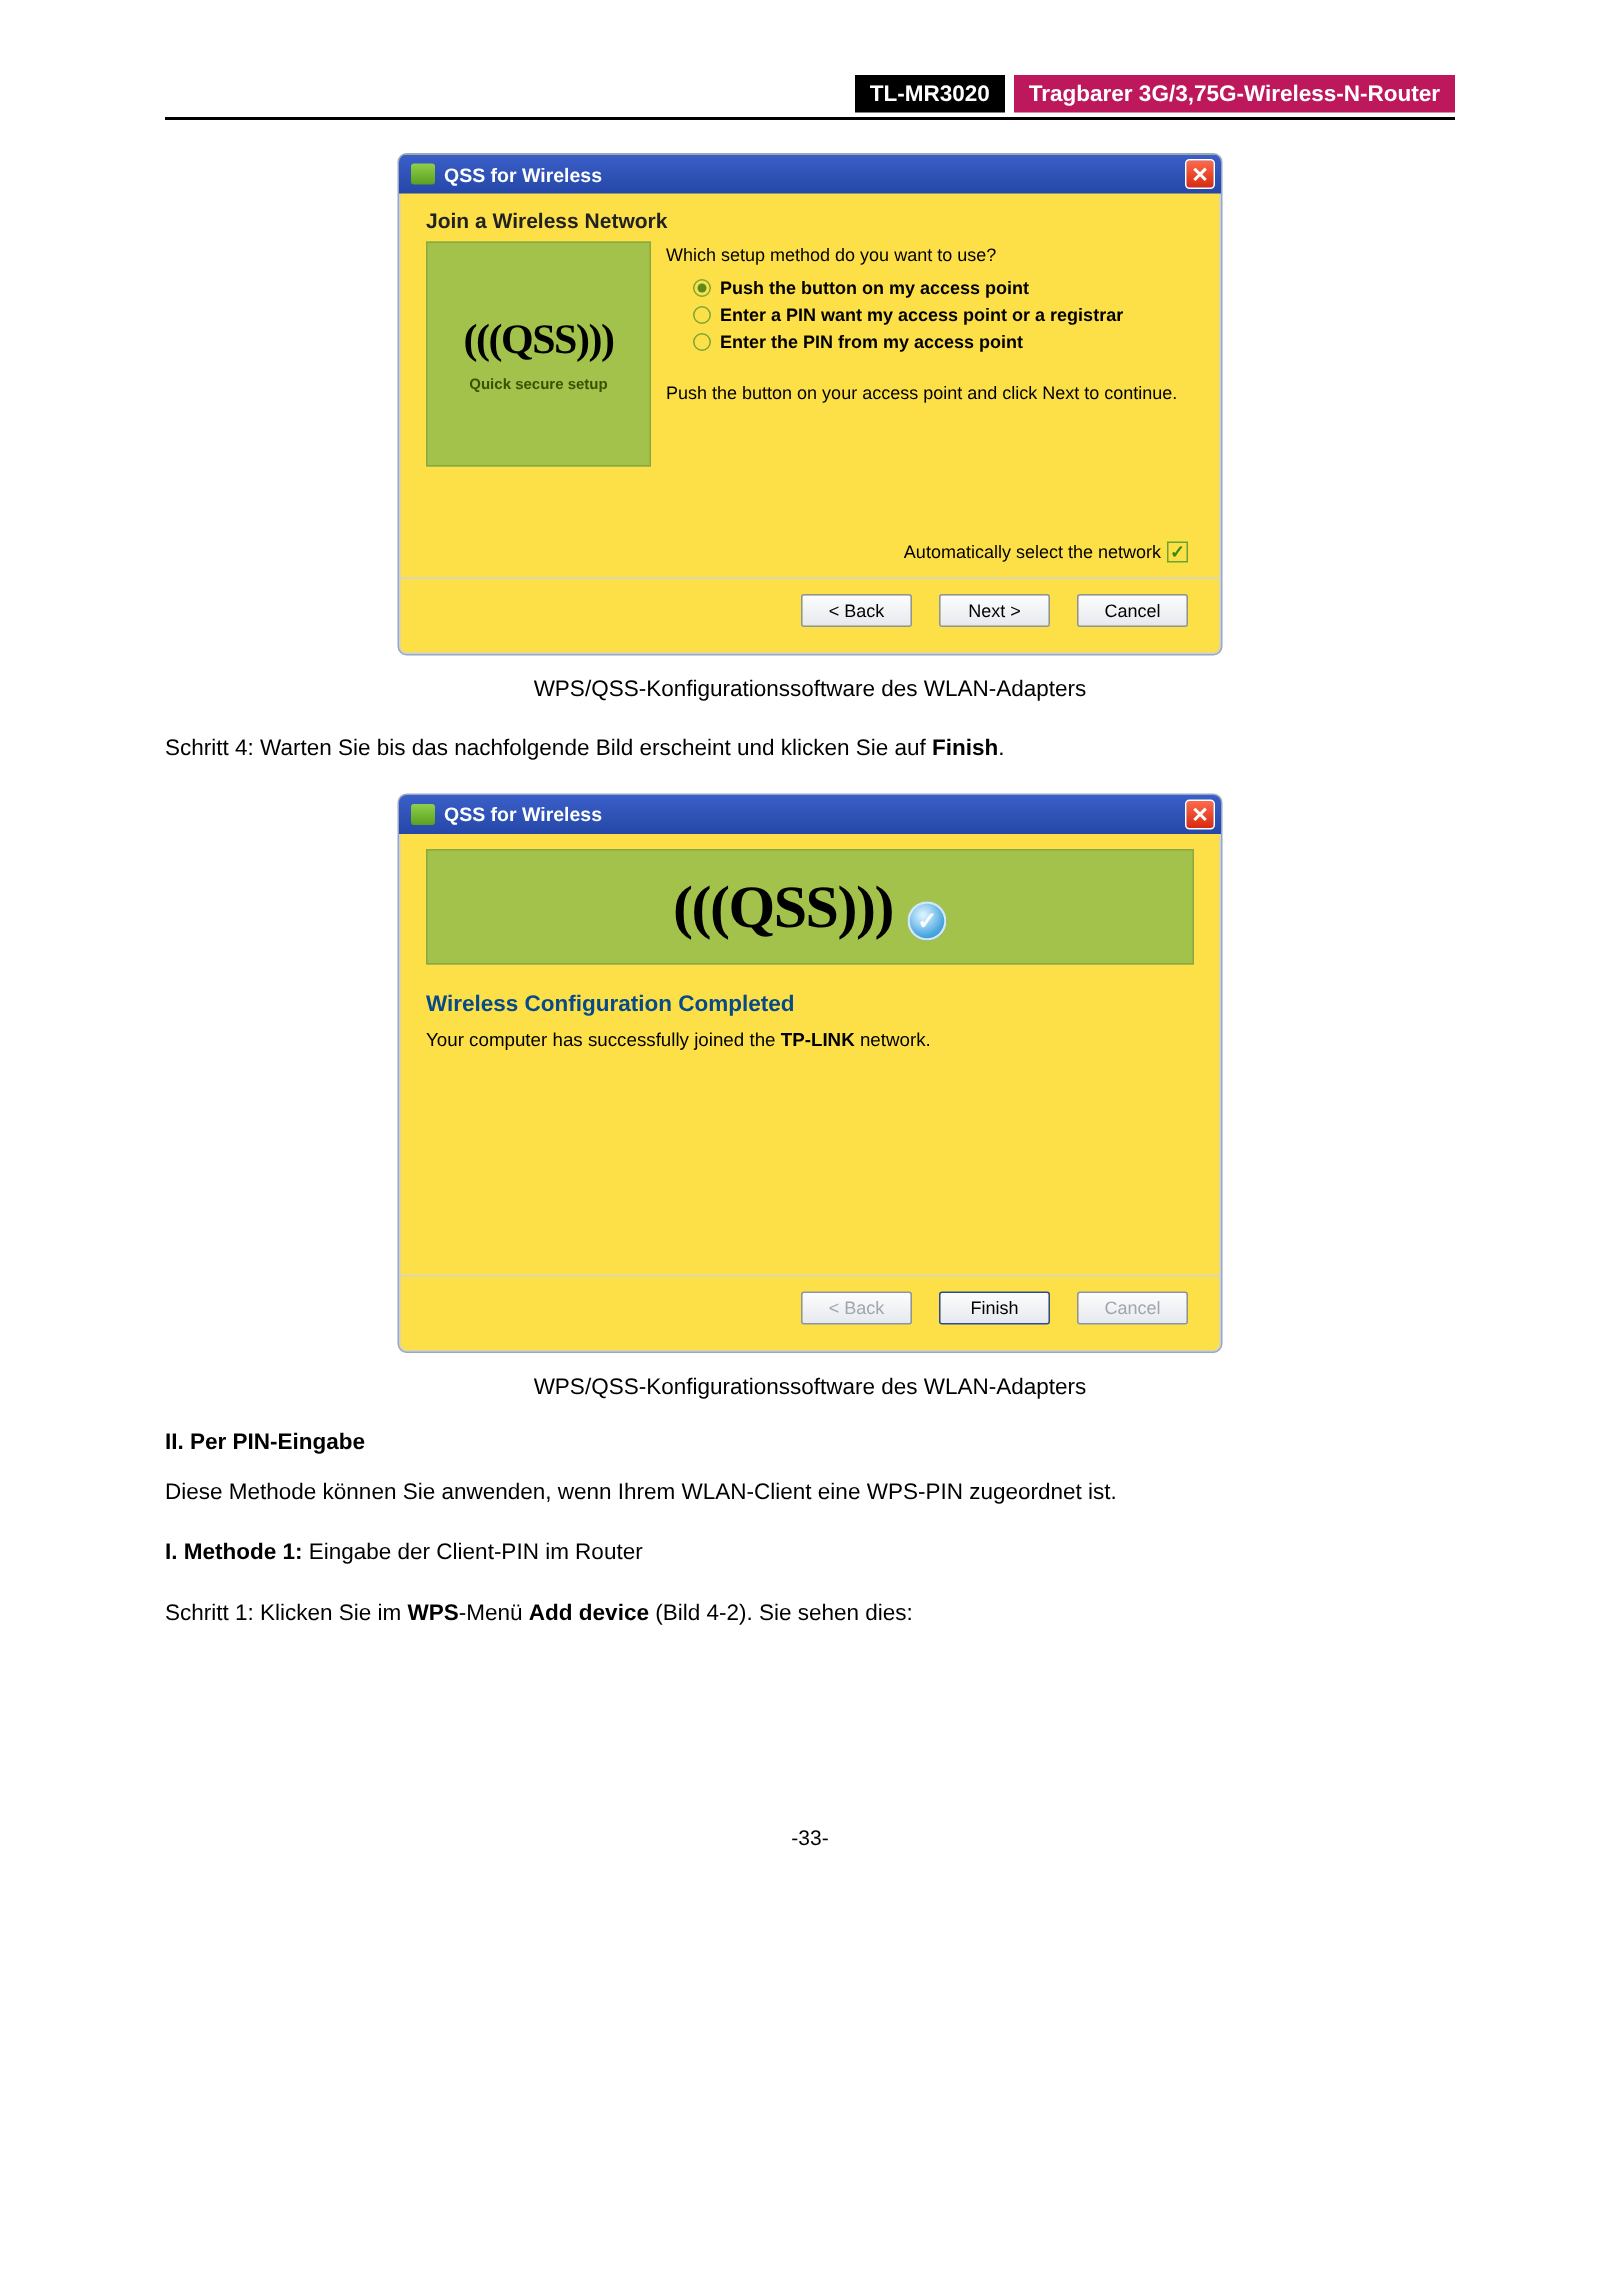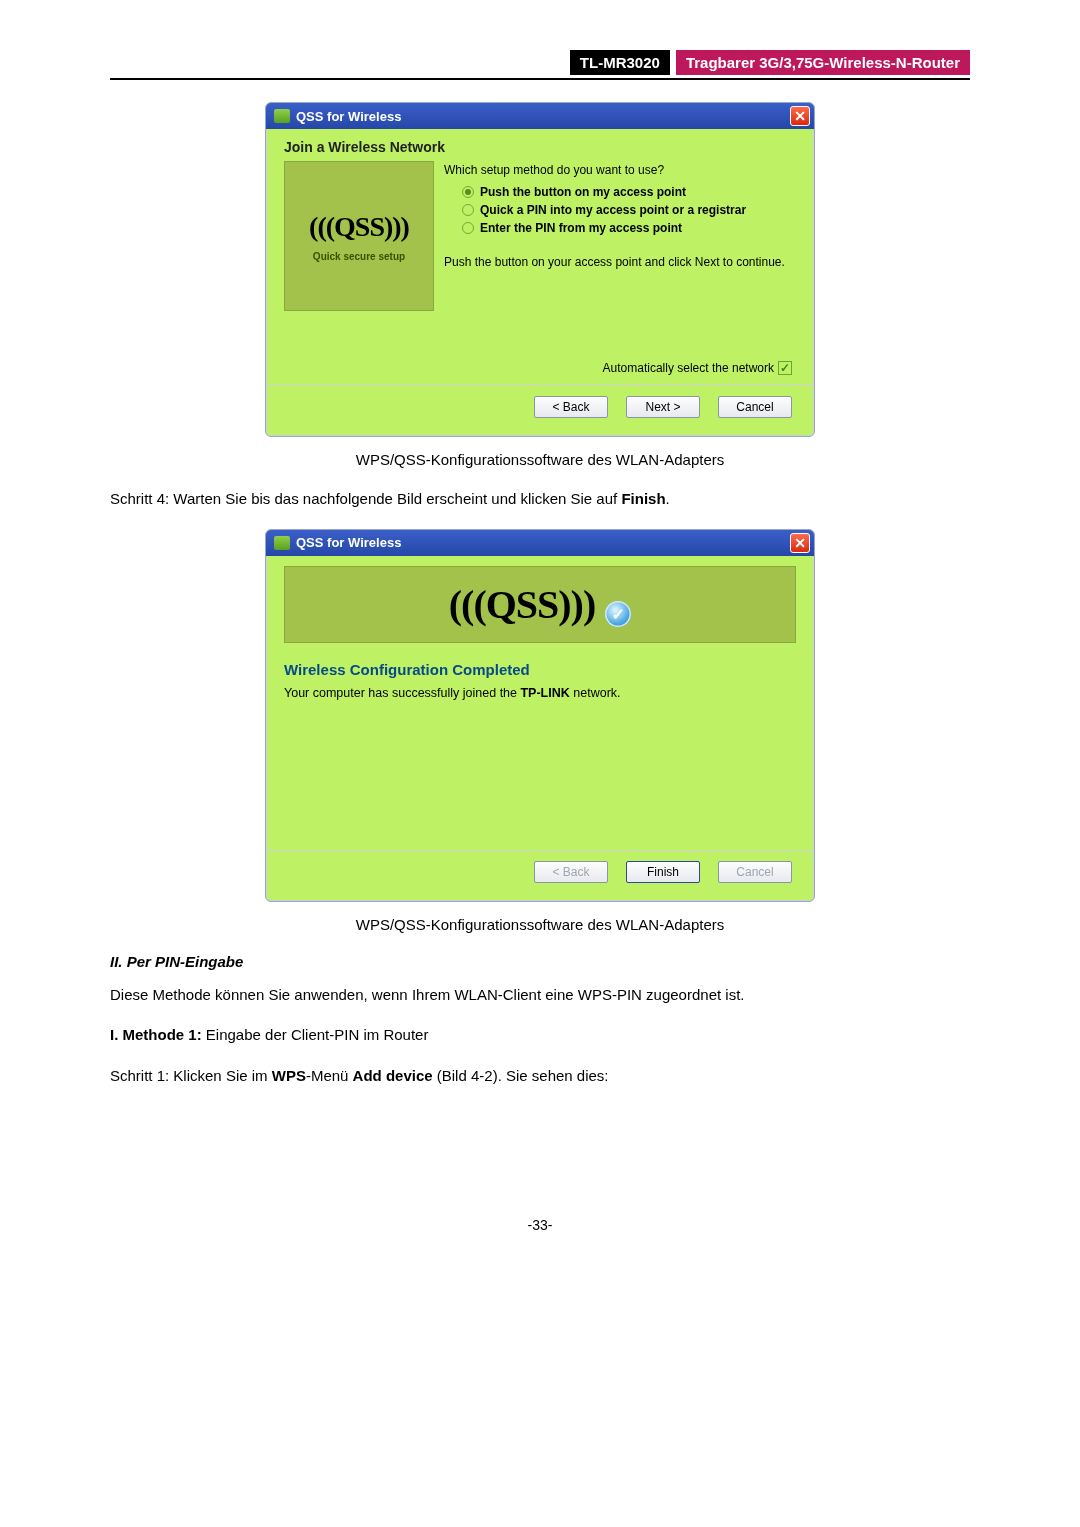--- a/index.html
+++ b/index.html
@@ -37,21 +37,21 @@
     font-size: 15px;
     margin-left: 6px;
   }
   
   .dialog {
     width: 550px;
     margin: 0 auto;
     border: 1px solid #9aa7c2;
     border-radius: 6px;
     overflow: hidden;
-    background: #bef264;
+    background: #fde047;
     box-shadow: 0 0 0 1px #c9d0de inset;
   }
   .dlg-title {
     display: flex;
     align-items: center;
     justify-content: space-between;
     background: linear-gradient(#3a5fc8, #2547a8);
     padding: 3px 4px 3px 8px;
     height: 26px;
   }
@@ -156,21 +156,21 @@
     background: radial-gradient(circle at 40% 35%, #d6f0ff 6%, #4aa7e0 60%, #2b7bbd);
     display: flex; align-items: center; justify-content: center;
     color: #fff; font-size: 16px; font-weight: bold;
     margin-top: 20px;
     box-shadow: inset 0 0 0 1.5px #d6e8f4;
   }
   .d2 .qss-brand { font-size: 40px; }
   .d2-h { color: #074a8a; font-weight: bold; font-size: 15px; margin: 2px 0 8px 0; }
   .d2-p { font-size: 12.5px; }
   .d2-space { height: 140px; }
-  .section-h { font-weight: bold; margin: 18px 0 14px 0; font-style: italic; }
+  .section-h { font-weight: bold; margin: 18px 0 14px 0; }
   .page-num { text-align: center; font-size: 14px; margin-top: 130px; }
 </style>
 </head>
 <body>
 
 <div class="header-row">
   <div class="model-box">TL-MR3020</div>
   <div class="name-box">Tragbarer 3G/3,75G-Wireless-N-Router</div>
 </div>
 <div class="header-line"></div>
@@ -191,21 +191,21 @@
         <div class="qss-caption">Quick secure setup</div>
       </div>
       <div class="setup-opts">
         <div class="setup-q">Which setup method do you want to use?</div>
         <div class="opt-row">
           <span class="radio selected"></span>
           <span class="opt-label">Push the button on my access point</span>
         </div>
         <div class="opt-row">
           <span class="radio"></span>
-          <span class="opt-label">Quick a PIN into my access point or a registrar</span>
+          <span class="opt-label">Enter a PIN want my access point or a registrar</span>
         </div>
         <div class="opt-row">
           <span class="radio"></span>
           <span class="opt-label">Enter the PIN from my access point</span>
         </div>
         <div class="hint">Push the button on your access point and click Next to continue.</div>
       </div>
     </div>
     <div class="auto-row">
       <span>Automatically select the network</span>

